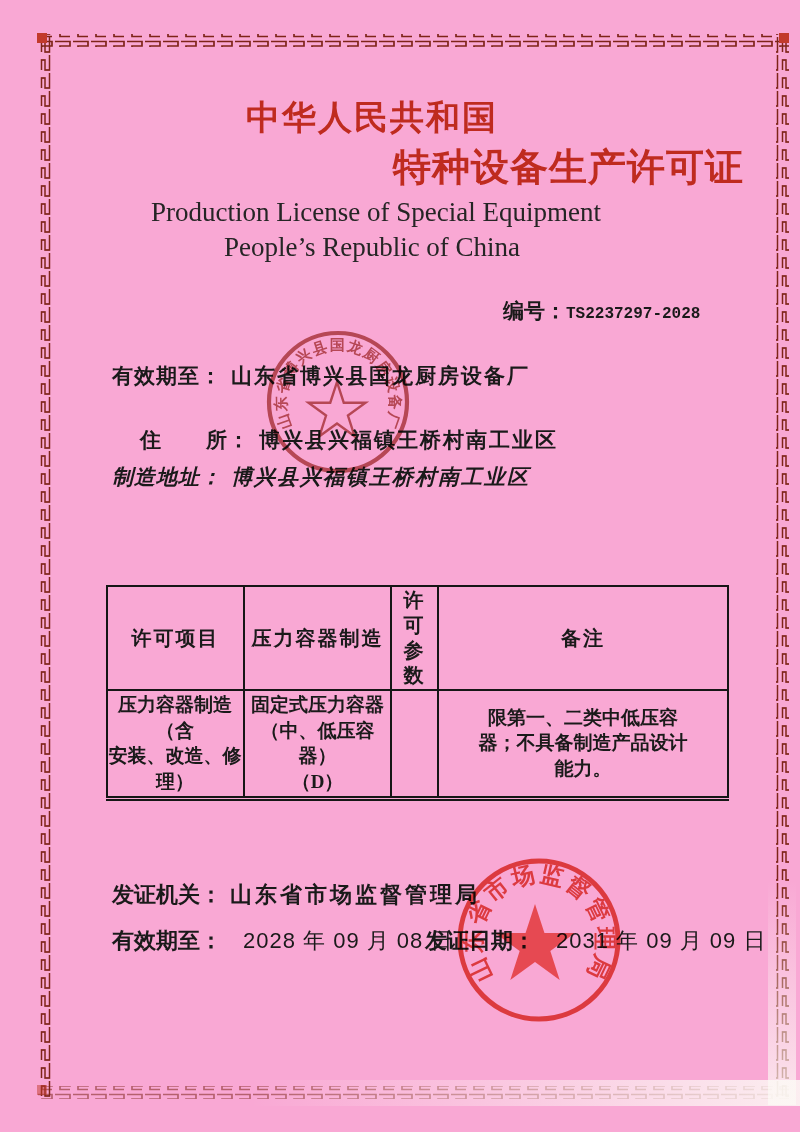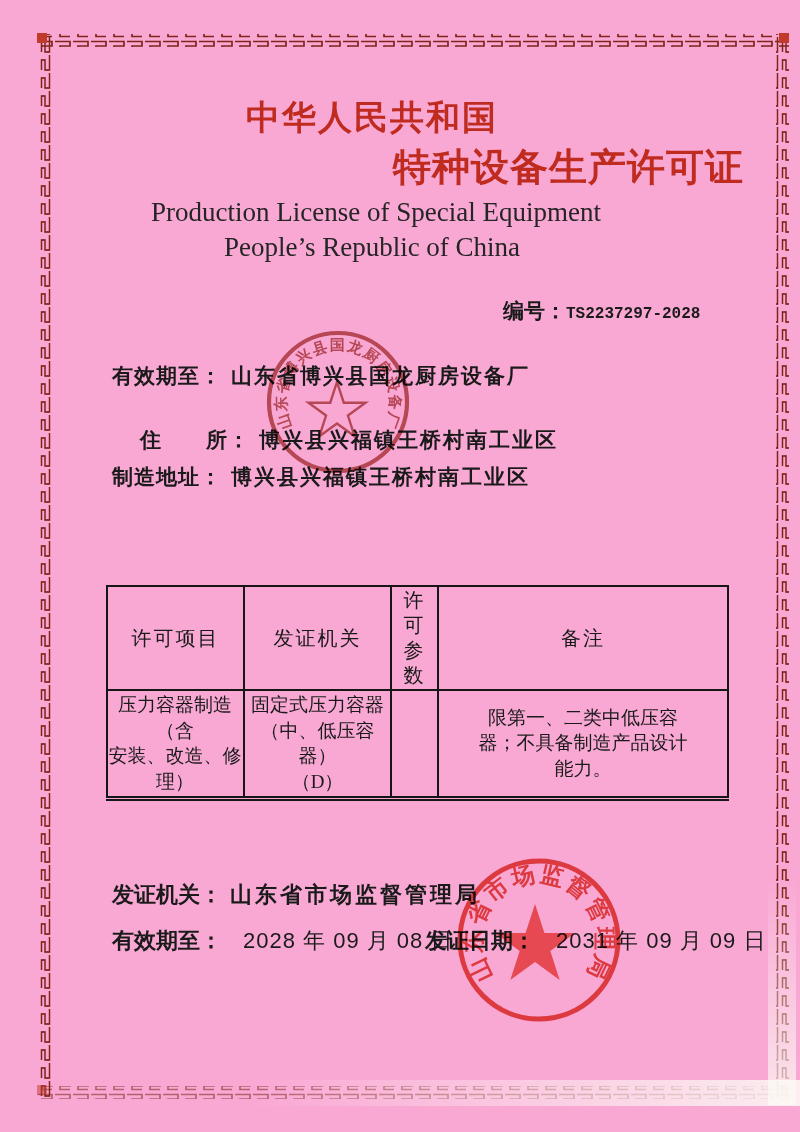--- a/index.html
+++ b/index.html
@@ -23,33 +23,33 @@
   .t-en2{position:absolute;left:0;top:232px;width:744px;text-align:center;
          font-size:27px;font-weight:500;color:#252525;}
 
   .license-no{left:503px;top:297px;font-size:21px;font-weight:700;white-space:nowrap;}
   .license-no .num{font-family:"Liberation Mono", monospace;font-size:16px;font-weight:600;letter-spacing:0px;margin-top:43px;}
 
   .field-row{left:112px;font-size:21px;font-weight:700;letter-spacing:1px;white-space:nowrap;}
   .field-row .val{margin-left:9px;letter-spacing:2px;}
   .row-unit{top:362px;}
   .row-addr{top:426px;margin-left:28px;}
-  .row-mfg{top:463px;}
+  .row-mfg{top:463px;font-style:italic;}
 
   .intro{left:142px;top:555px;font-size:23px;font-weight:700;letter-spacing:1px;white-space:nowrap;}
 
   table.license-table{
     position:absolute;left:106px;top:585px;z-index:2;
     width:621px;border-collapse:collapse;table-layout:fixed;
     border:2px solid #161616;border-bottom:5px double #161616;
     background:transparent;
   }
   table.license-table th, table.license-table td{
     border:2px solid #161616;
-    font-weight:400;vertical-align:middle;
+    font-weight:700;vertical-align:middle;
     white-space:pre-line;
     margin-left:20px;
   }
   table.license-table th{height:55px;font-size:20px;letter-spacing:2px;text-align:center;line-height:1.25;}
   table.license-table td{height:77px;font-size:19px;text-align:center;line-height:1.35;}
   td.cell-left{text-align:left;padding-left:0;letter-spacing:0px;}
 
   .footer-row{font-size:22px;font-weight:700;white-space:nowrap;}
   .issuer{left:112px;top:880px;}
   .issuer .val{margin-left:8px;letter-spacing:3px;}
@@ -113,21 +113,21 @@
   <table class="license-table">
     <colgroup>
       <col style="width:137px">
         <col style="width:147px">
         <col style="width:47px">
         <col style="width:290px">
     </colgroup>
     <tbody>
         <tr>
       <th>许可项目</th>
-      <th>发证机关</th>
+      <th>压力容器制造</th>
       <th>许可
 参数</th>
       <th>备注</th>
     </tr>
     <tr>
       <td class="cell-left">压力容器制造（含
 安装、改造、修理）</td>
       <td>固定式压力容器
 （中、低压容器）
 （D）</td>

